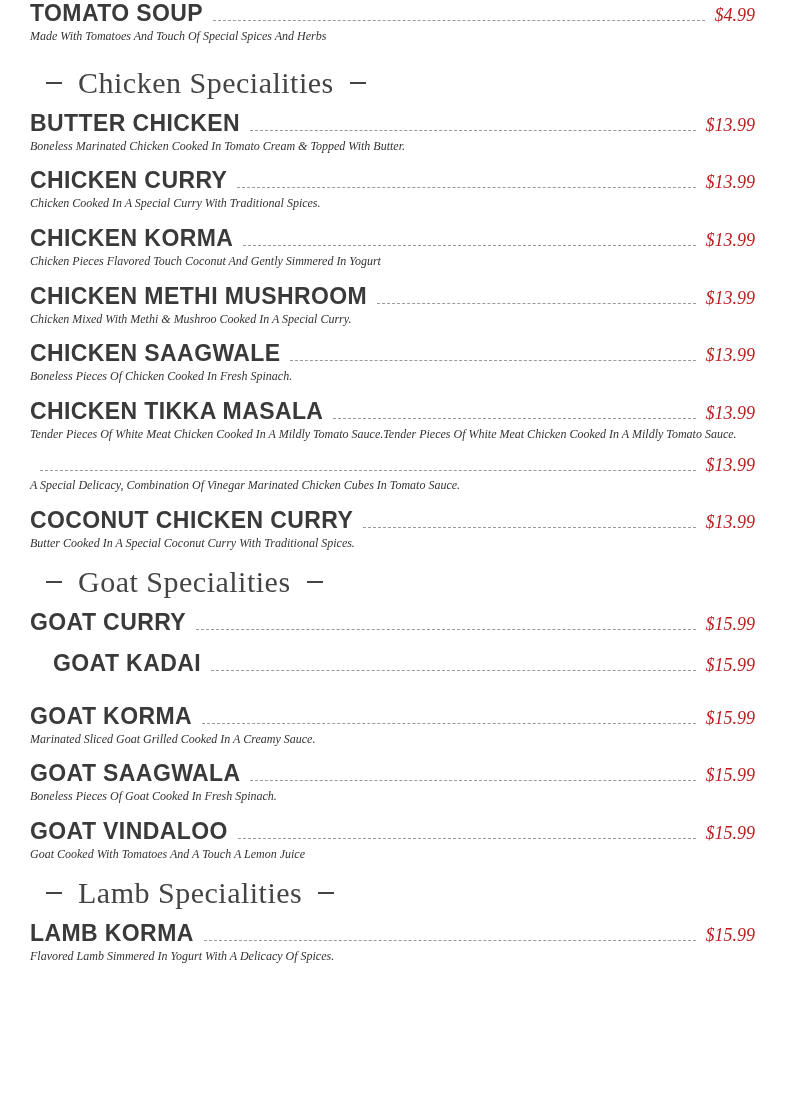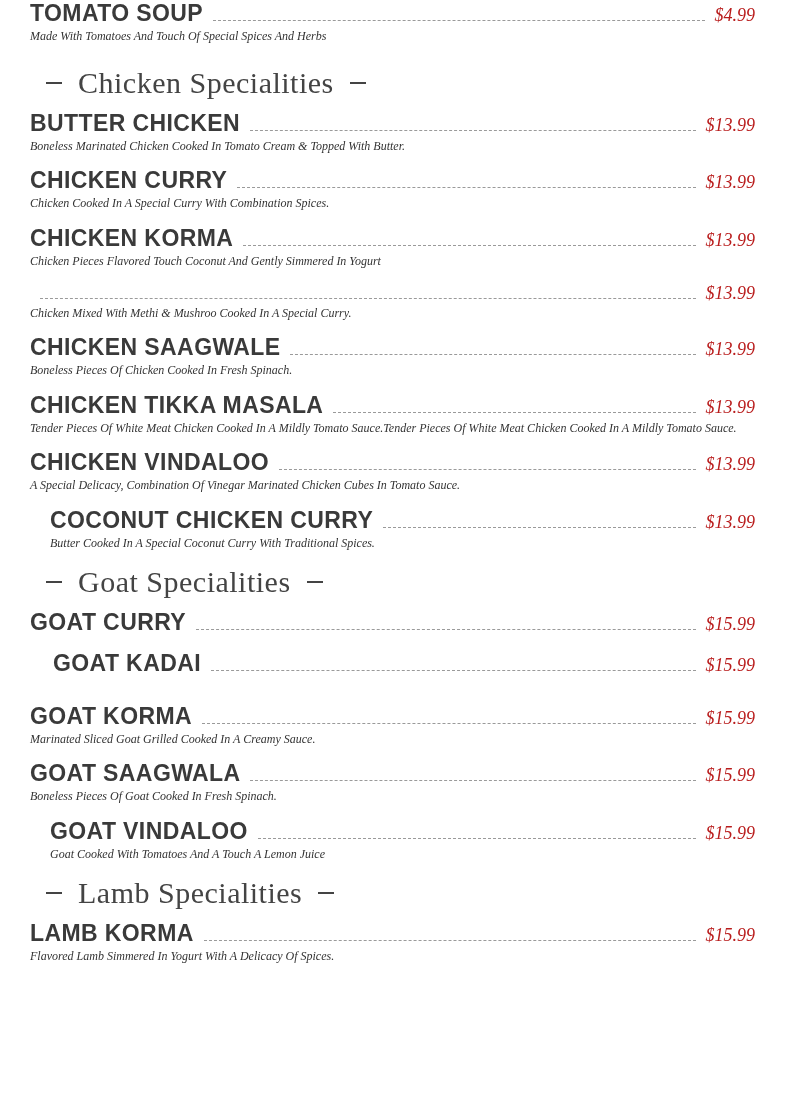--- a/index.html
+++ b/index.html
@@ -75,21 +75,21 @@
   .item-desc {
     font-family: "Liberation Serif", serif;
     font-style: italic;
     font-size: 12px;
     color: #333333;
     margin: 2px 0 0 0;
     line-height: 1.22;
     max-width: 720px;
   }
   .item.spaced { margin-bottom: 14px; }
-  .item.tight  { margin-bottom: 8px; margin-left: 20px; }
+  .item.tight  { margin-bottom: 8px; }
   .pad-top { padding-top: 8px; }
 </style>
 </head>
 <body>
 
 <div class="menu">
 
   <div class="item">
     <div class="item-line">
       <span class="item-name">TOMATO SOUP</span>
@@ -113,34 +113,35 @@
     </div>
     <div class="item-desc">Boneless Marinated Chicken Cooked In Tomato Cream &amp; Topped With Butter.</div>
   </div>
 
   <div class="item spaced">
     <div class="item-line">
       <span class="item-name">CHICKEN CURRY</span>
       <span class="leader"></span>
       <span class="item-price">$13.99</span>
     </div>
-    <div class="item-desc">Chicken Cooked In A Special Curry With Combination Spices.</div>
+    <div class="item-desc">Chicken Cooked In A Special Curry With Traditional Spices.</div>
   </div>
 
   <div class="item spaced">
     <div class="item-line">
       <span class="item-name">CHICKEN KORMA</span>
       <span class="leader"></span>
       <span class="item-price">$13.99</span>
     </div>
     <div class="item-desc">Chicken Pieces Flavored Touch Coconut And Gently Simmered In Yogurt</div>
   </div>
 
   <div class="item spaced">
     <div class="item-line">
+      <span class="item-name">CHICKEN METHI MUSHROOM</span>
       <span class="leader"></span>
       <span class="item-price">$13.99</span>
     </div>
     <div class="item-desc">Chicken Mixed With Methi &amp; Mushroo Cooked In A Special Curry.</div>
   </div>
 
   <div class="item spaced">
     <div class="item-line">
       <span class="item-name">CHICKEN SAAGWALE</span>
       <span class="leader"></span>
@@ -153,21 +154,20 @@
     <div class="item-line">
       <span class="item-name">CHICKEN TIKKA MASALA</span>
       <span class="leader"></span>
       <span class="item-price">$13.99</span>
     </div>
     <div class="item-desc">Tender Pieces Of White Meat Chicken Cooked In A Mildly Tomato Sauce.Tender Pieces Of White Meat Chicken Cooked In A Mildly Tomato Sauce.</div>
   </div>
 
   <div class="item spaced">
     <div class="item-line">
-      <span class="item-name">CHICKEN VINDALOO</span>
       <span class="leader"></span>
       <span class="item-price">$13.99</span>
     </div>
     <div class="item-desc">A Special Delicacy, Combination Of Vinegar Marinated Chicken Cubes In Tomato Sauce.</div>
   </div>
 
   <div class="item tight">
     <div class="item-line">
       <span class="item-name">COCONUT CHICKEN CURRY</span>
       <span class="leader"></span>

